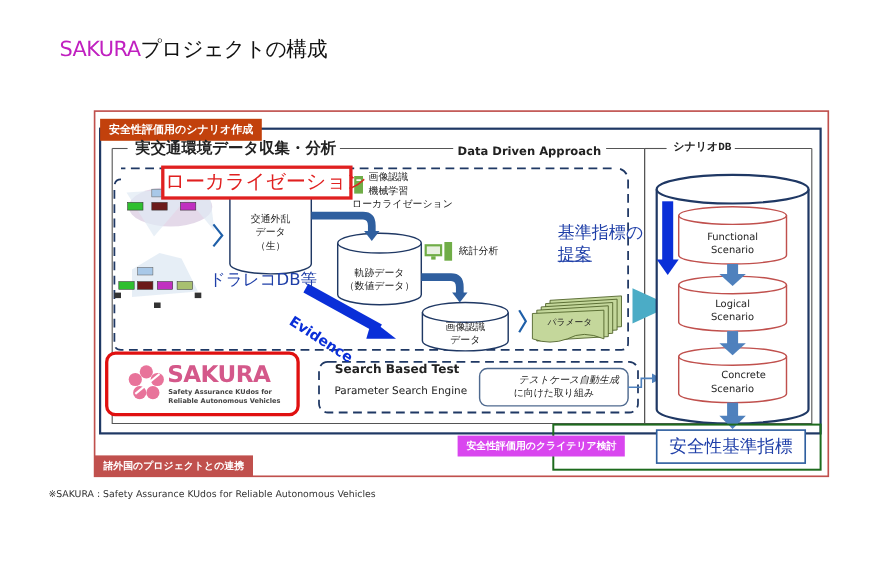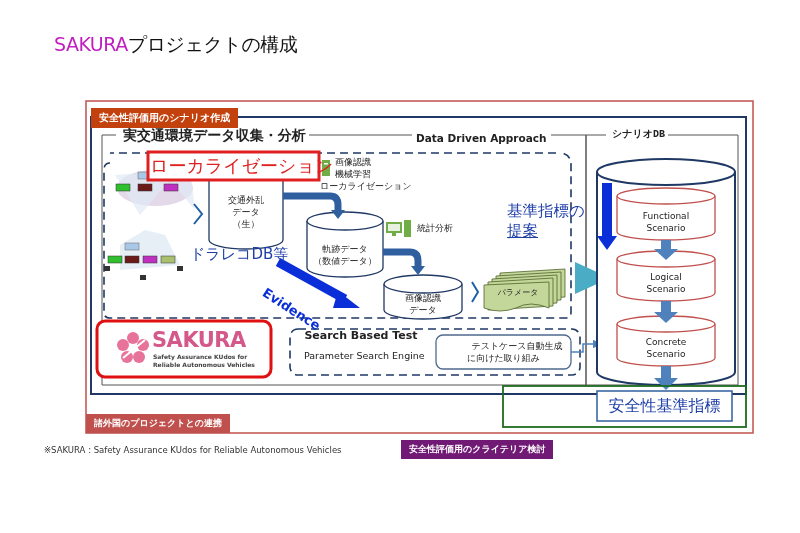--- a/index.html
+++ b/index.html
@@ -182,30 +182,30 @@
 <div class="abs lbl" style="left:384px;top:304px;width:78px;">データ</div>
 <div class="abs lbl" style="left:488px;top:287px;width:60px;font-size:8px;">パラメータ</div>
 
 <div class="abs" style="left:190px;top:245px;font-size:15px;color:#1f3fa8;white-space:nowrap;">ドラレコDB等</div>
 <div class="abs" style="left:268px;top:285px;font-size:13px;color:#0a2fd8;font-weight:bold;white-space:nowrap;transform:rotate(33deg);transform-origin:left top;">Evidence</div>
 <div class="abs" style="left:507px;top:201px;font-size:15.5px;color:#1f3fa8;white-space:nowrap;line-height:20px;">基準指標の</div>
 <div class="abs" style="left:507px;top:221px;font-size:15.5px;color:#1f3fa8;white-space:nowrap;line-height:20px;text-decoration:underline;">提案</div>
 
 <div class="abs lbl bold" style="left:296px;top:330px;font-size:11px;width:130px;">Search Based Test</div>
 <div class="abs lbl" style="left:304px;top:350px;font-size:9.5px;">Parameter Search Engine</div>
-<div class="abs lbl" style="left:436px;top:340px;width:162px;">テストケース自動生成</div>
+<div class="abs lbl" style="left:436px;top:340px;width:162px;font-style:italic;">テストケース自動生成</div>
 <div class="abs lbl" style="left:436px;top:352px;width:135px;">に向けた取り組み</div>
 
 <div class="abs lbl" style="left:617px;top:210px;width:98px;">Functional</div>
 <div class="abs lbl" style="left:617px;top:222px;width:98px;">Scenario</div>
 <div class="abs lbl" style="left:617px;top:271px;width:98px;">Logical</div>
 <div class="abs lbl" style="left:617px;top:283px;width:98px;">Scenario</div>
-<div class="abs lbl" style="left:617px;top:336px;width:98px;">Concrete</div>
+<div class="abs lbl" style="left:617px;top:336px;width:118px;">Concrete</div>
 <div class="abs lbl" style="left:617px;top:348px;width:98px;">Scenario</div>
 
-<div class="abs label-box" style="left:401px;top:396px;background:#701a75;font-size:9px;margin-top:44px;">安全性評価用のクライテリア検討</div>
+<div class="abs label-box" style="left:416px;top:396px;background:#d946ef;font-size:9px;">安全性評価用のクライテリア検討</div>
 <div class="abs" style="left:597px;top:393px;width:135px;text-align:center;font-size:16px;color:#1f3fa8;white-space:nowrap;line-height:26px;border-radius:12px;">安全性基準指標</div>
 
 <div class="abs" style="left:152px;top:329px;font-size:21px;font-weight:bold;color:#d4588a;white-space:nowrap;letter-spacing:-0.5px;line-height:22px;">SAKURA</div>
 <div class="abs" style="left:153px;top:353px;font-size:6px;font-weight:bold;color:#444;white-space:nowrap;">Safety Assurance KUdos for</div>
 <div class="abs" style="left:153px;top:361px;font-size:6px;font-weight:bold;color:#444;white-space:nowrap;">Reliable Autonomous Vehicles</div>
 
 <div id="footnote" class="abs">※SAKURA : Safety Assurance KUdos for Reliable Autonomous Vehicles</div>
 
 </body></html>

